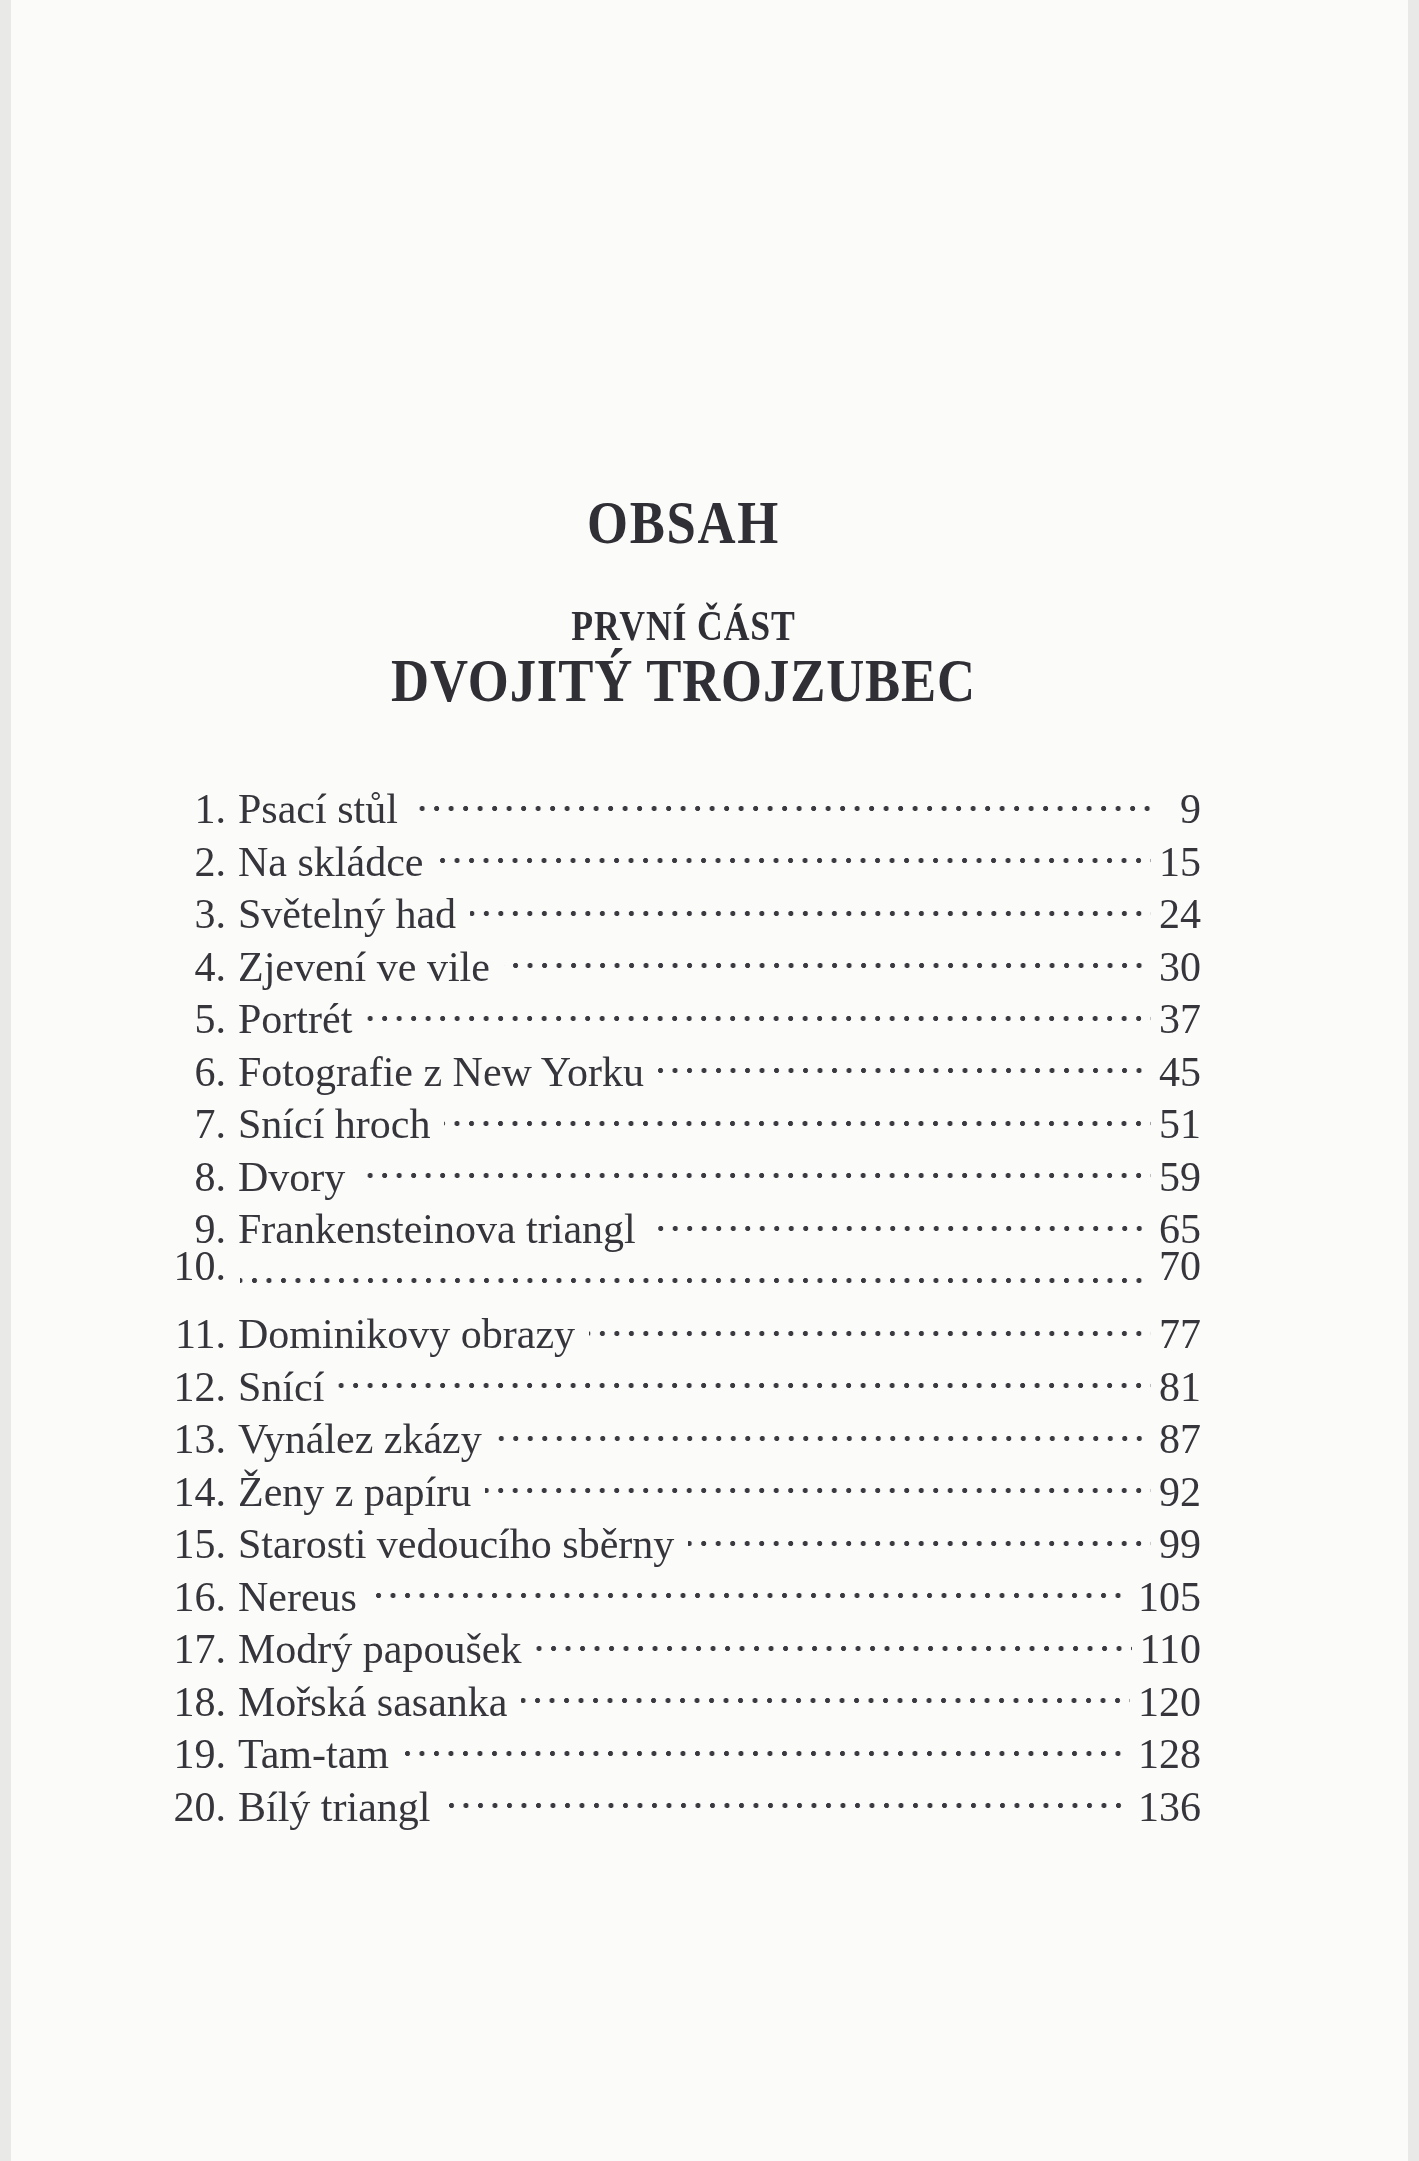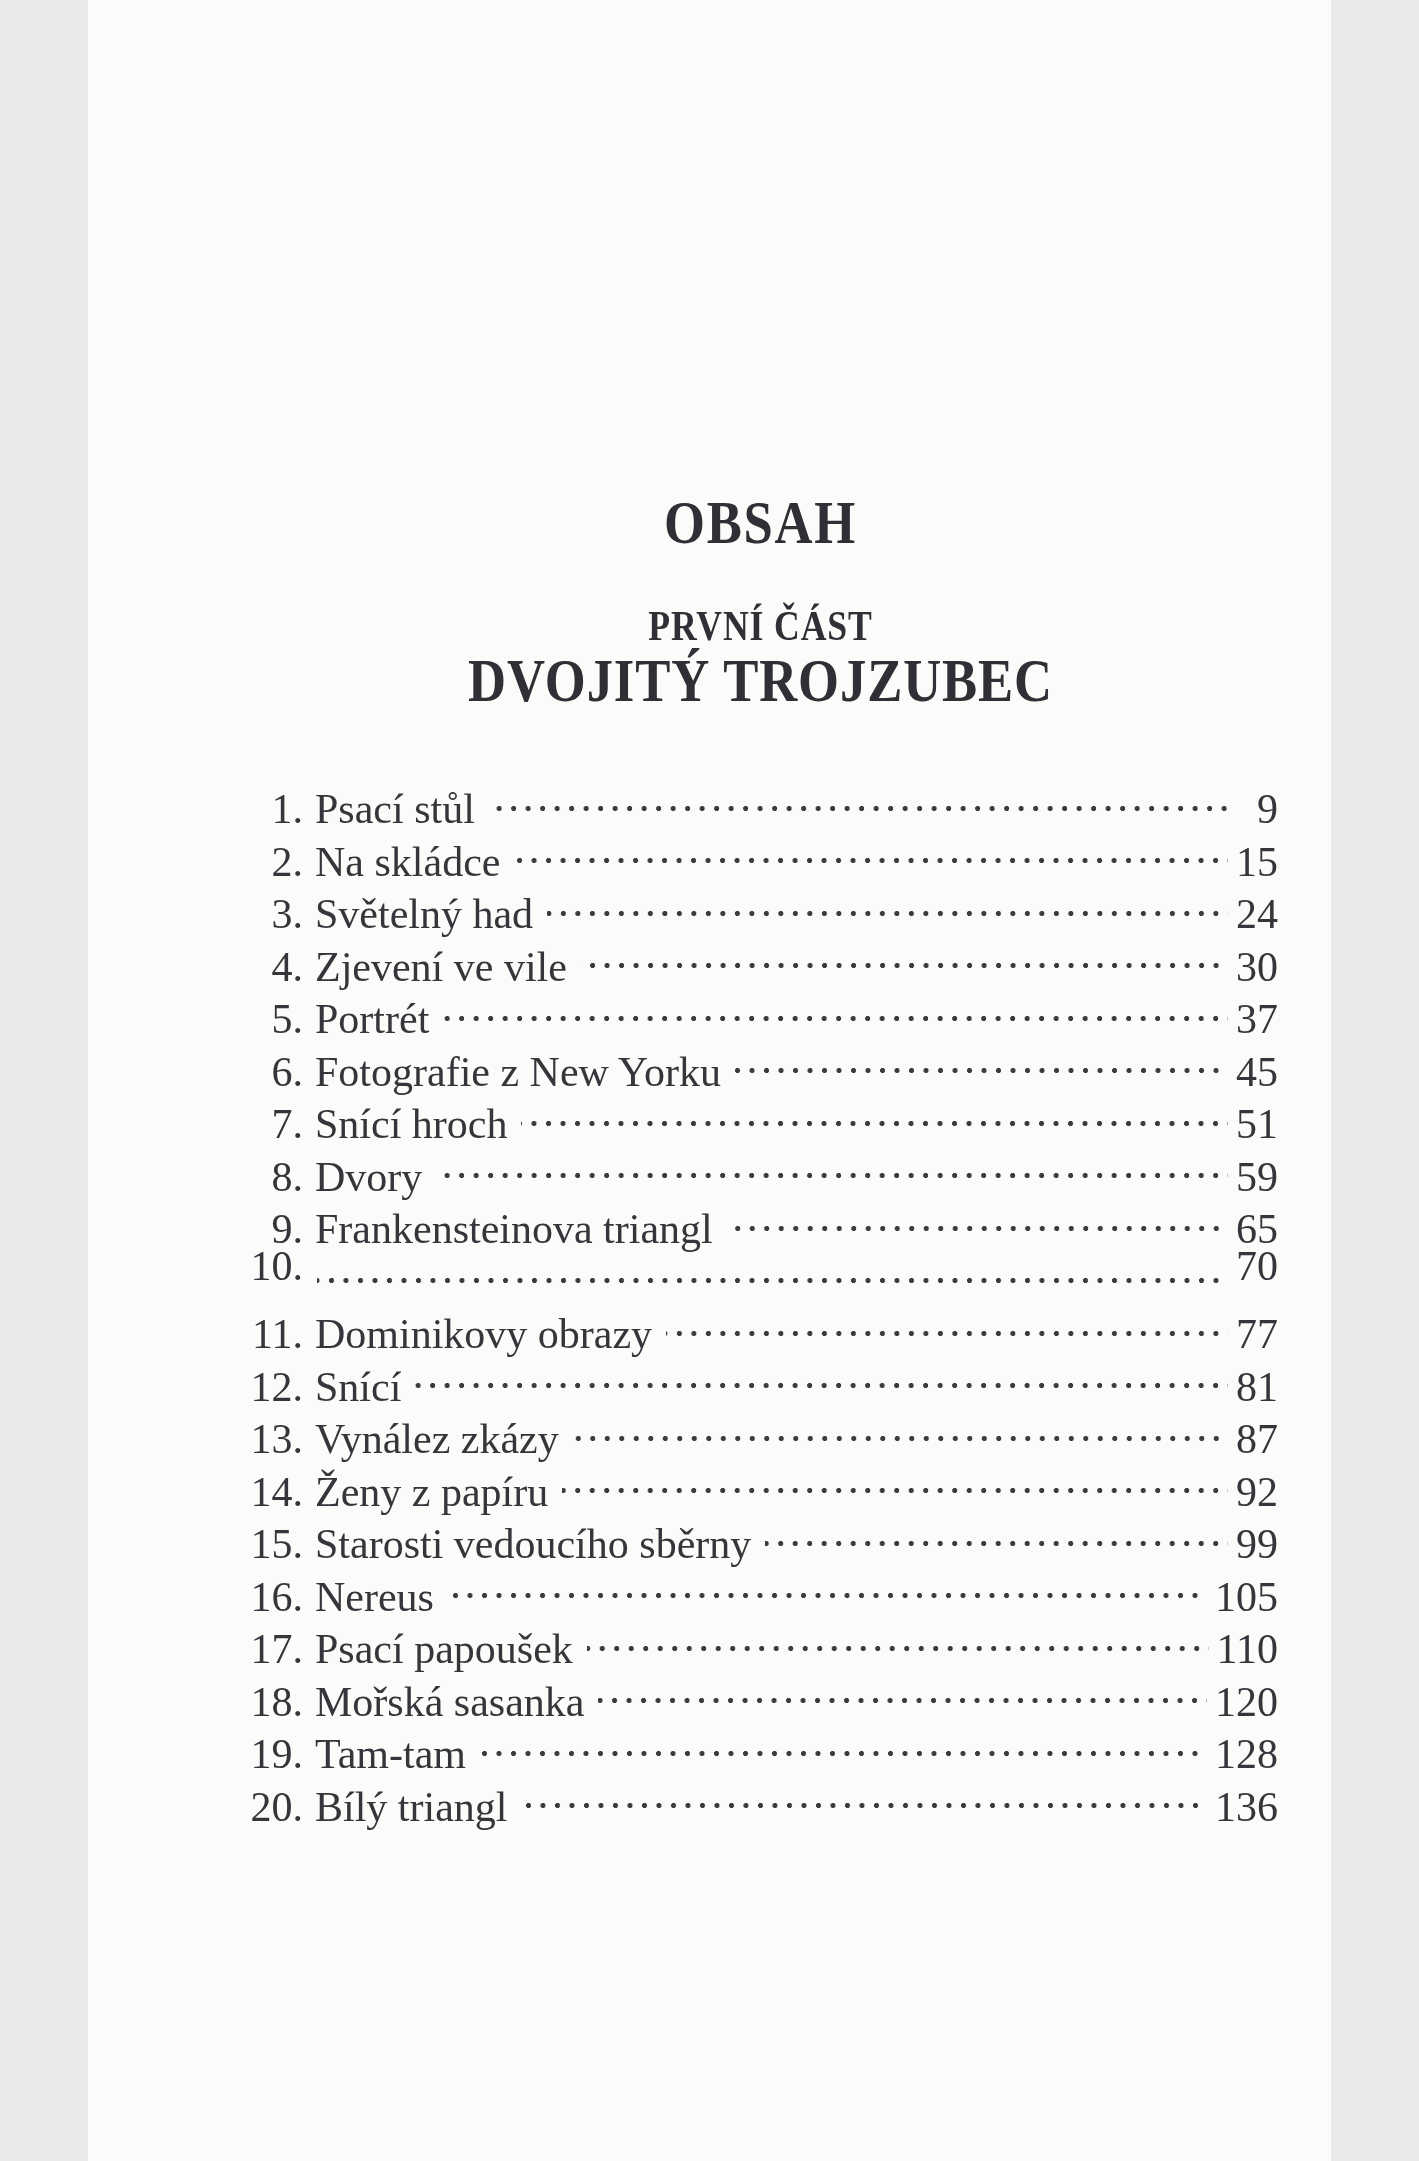--- a/index.html
+++ b/index.html
@@ -2,21 +2,21 @@
 <html><head>
 <meta charset="utf-8">
 <style>
   html, body {
     margin: 0;
     padding: 0;
     background: #e9e9e7;
   }
   .page {
     position: relative;
-    width: 1243px;
+    width: 1397px;
     height: 2161px;
     margin: 0 auto;
     background: #fbfbf9;
     font-family: "Liberation Serif", "DejaVu Serif", serif;
     color: #35353b;
     overflow: hidden;
   }
   .content {
     width: 1035px;
     margin-left: 155px;
@@ -215,21 +215,21 @@
 
   <div class="toc-row">
     <span class="toc-num">16.</span>
     <span class="toc-title">Nereus</span>
     <span class="toc-leader"></span>
     <span class="toc-page">105</span>
   </div>
 
   <div class="toc-row">
     <span class="toc-num">17.</span>
-    <span class="toc-title">Psací papoušek</span>
+    <span class="toc-title">Modrý papoušek</span>
     <span class="toc-leader"></span>
     <span class="toc-page">110</span>
   </div>
 
   <div class="toc-row">
     <span class="toc-num">18.</span>
     <span class="toc-title">Mořská sasanka</span>
     <span class="toc-leader"></span>
     <span class="toc-page">120</span>
   </div>

